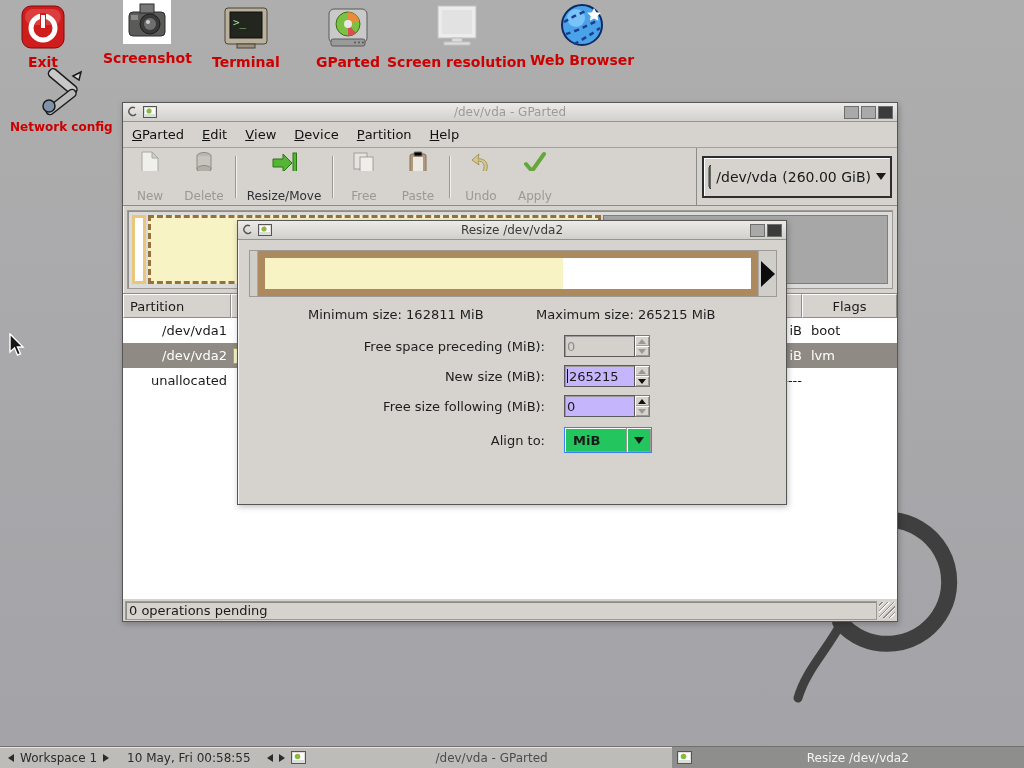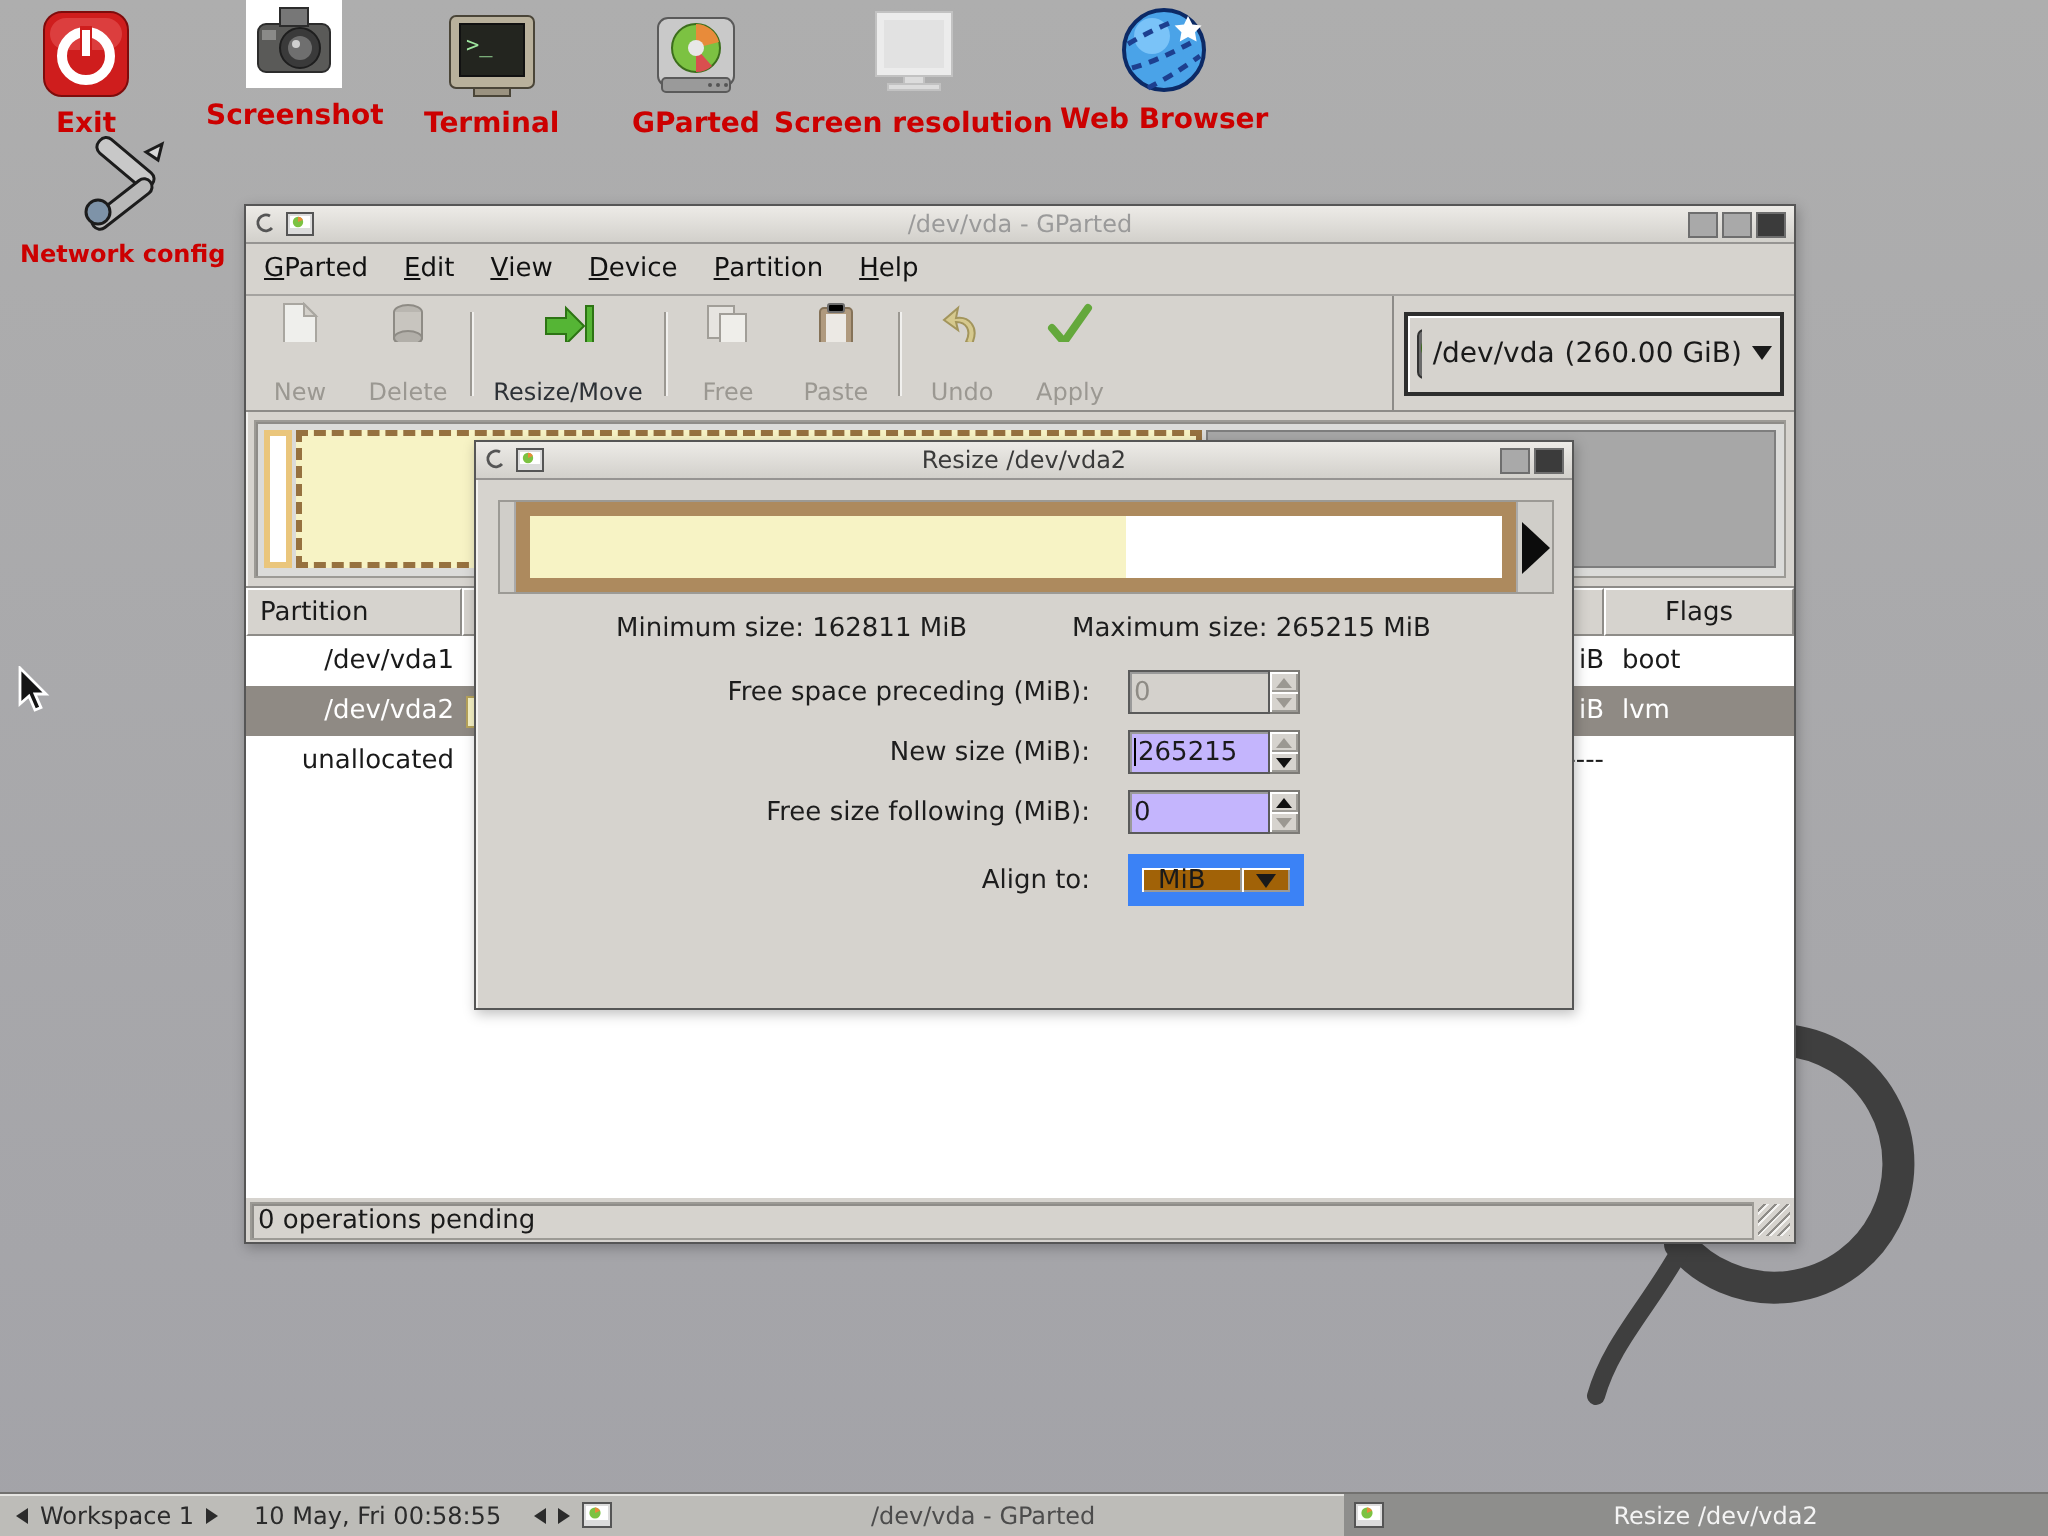--- a/index.html
+++ b/index.html
@@ -19,21 +19,21 @@
   
   .gtkwin { position:absolute; background:#d6d3ce; border:1px solid #565656;
             box-shadow:inset 1px 1px 0 #f4f3f1, 1px 2px 6px rgba(0,0,0,.25); }
   .titlebar { height:19px; background:linear-gradient(#edebe7,#d2d0cb); border-bottom:1px solid #969492;
               display:flex; align-items:center; padding:0 4px; position:relative; }
   .title-txt { position:absolute; left:0; right:0; text-align:center; font-size:12px; }
   .tb-icons { display:flex; gap:4px; align-items:center; z-index:1; }
   .winbtns { margin-left:auto; display:flex; gap:2px; z-index:1; }
   .winbtn { width:15px; height:13px; border:1px solid #6e6e6e; background:#a9a9a9; }
   .winbtn.dark { background:#3b3b3b; }
-  .bevel-out { border:7px solid #3b82f6; box-shadow:inset 1px 1px 0 #fff, inset -1px -1px 0 #9c9a95; background:#a16207; }
+  .bevel-out { border:1px solid #3b82f6; box-shadow:inset 1px 1px 0 #fff, inset -1px -1px 0 #9c9a95; background:#22c55e;font-weight:bold; }
 
   
   #gparted-win { left:122px; top:102px; width:776px; height:520px; z-index:10; }
   #gparted-win .title-txt { color:#9a9a9a; }
   .menubar { height:26px; display:flex; align-items:stretch; border-bottom:1px solid #a5a3a0; background:#d6d3ce; }
   .menu-item { display:flex; align-items:center; padding:0 9px; font-size:13px; color:#111; }
   .toolbar { height:58px; display:flex; align-items:center; border-bottom:1px solid #8d8b88; background:#d6d3ce; position:relative; }
   .tool-btn { width:54px; height:52px; display:flex; flex-direction:column; align-items:center; justify-content:center; gap:18px; }
   .tool-btn.wide { width:88px;text-align:right; }
   .tool-btn .tlabel { font-size:12px; color:#2d3136; white-space:nowrap; }

